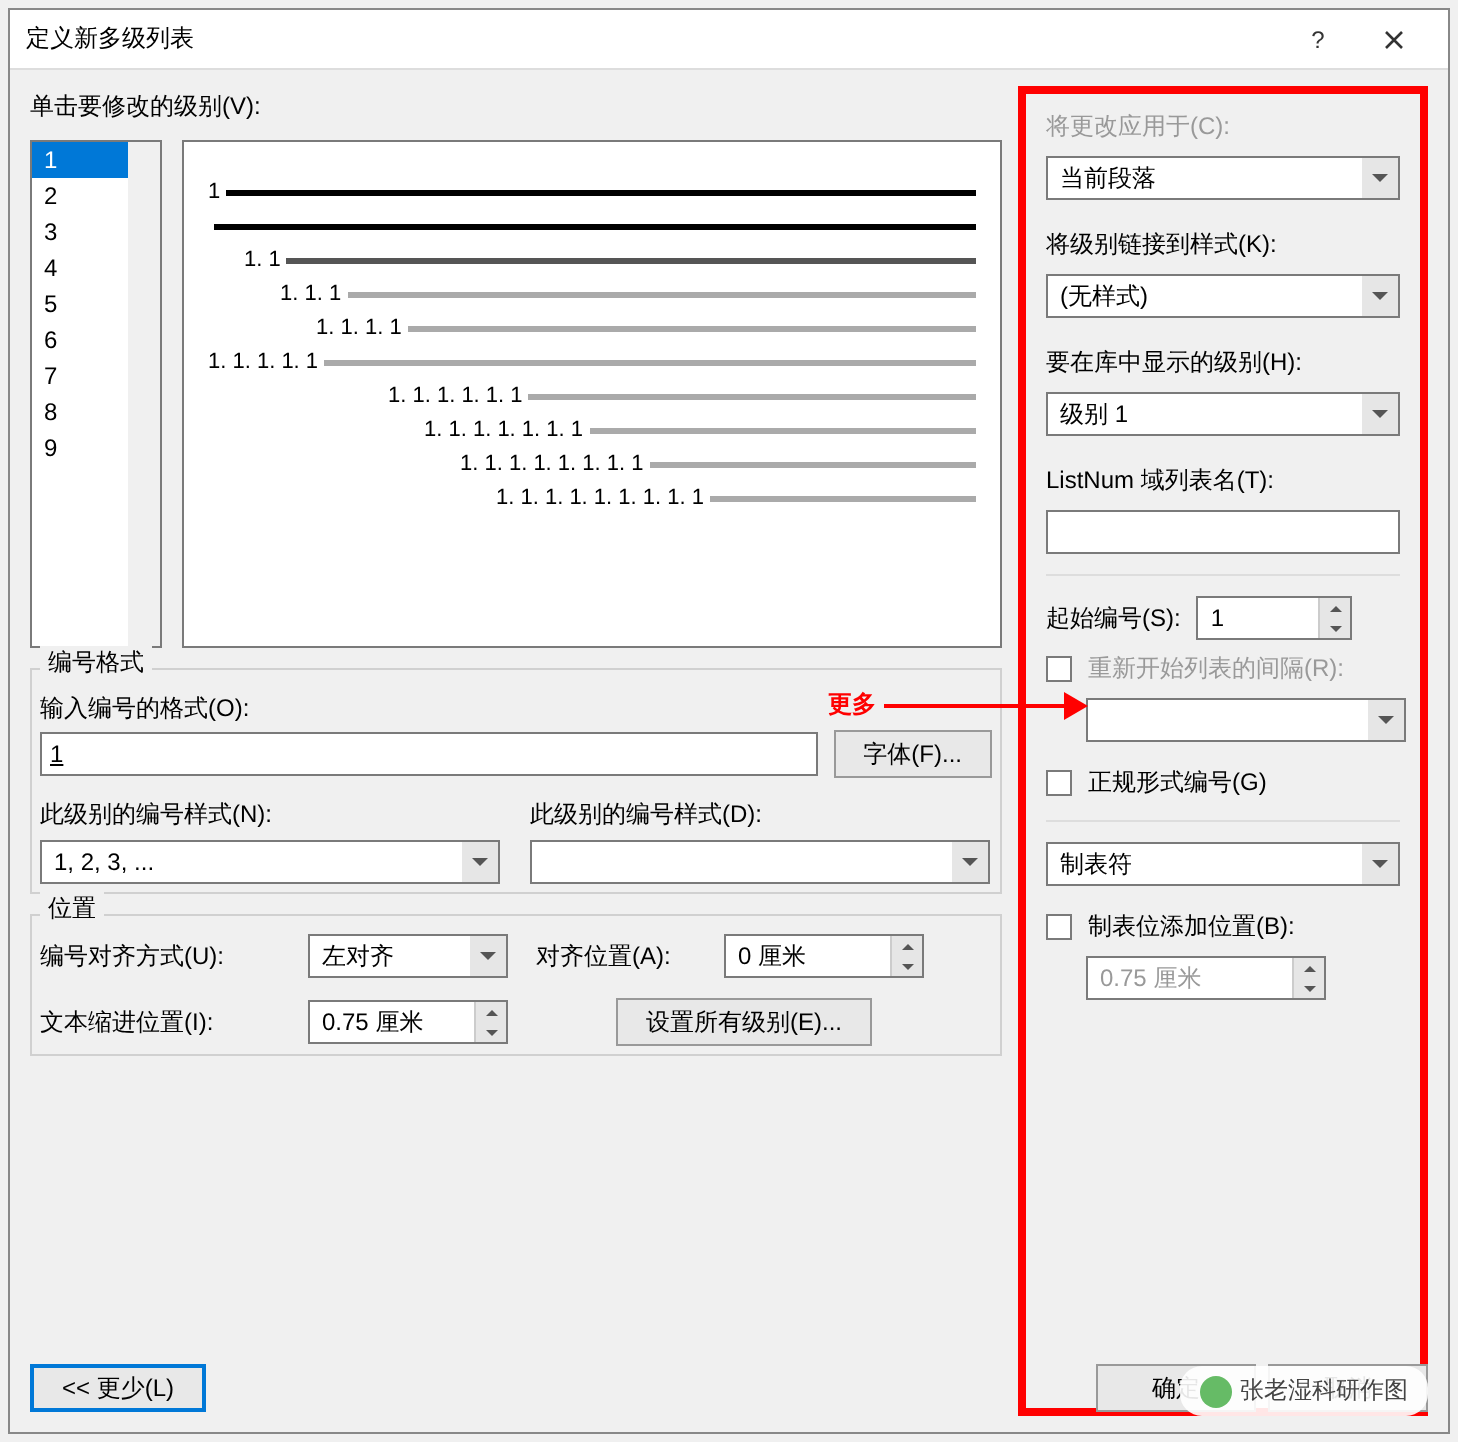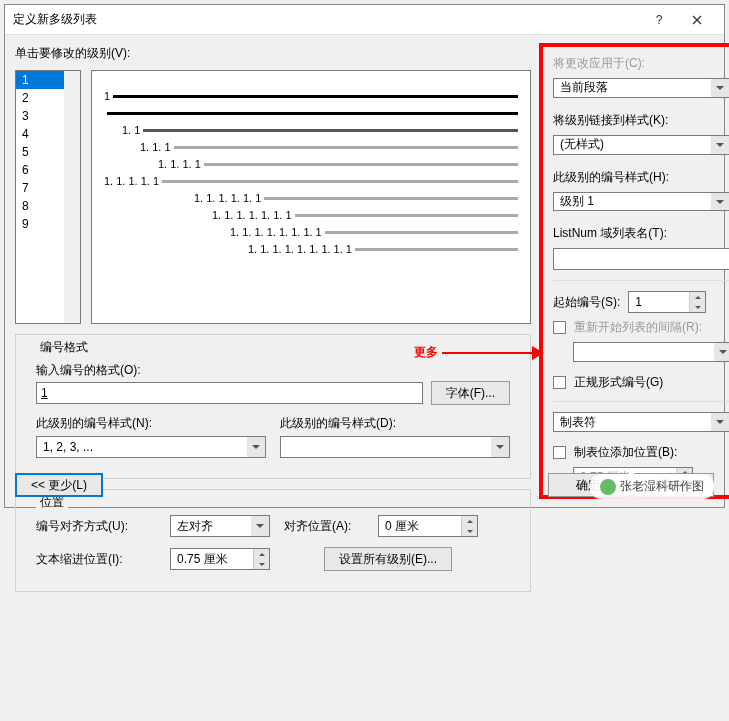--- a/index.html
+++ b/index.html
@@ -1,37 +1,37 @@
 <!DOCTYPE html>
 <html><head>
 <meta charset="utf-8">
 <style>
 * { box-sizing: border-box; font-family: "Microsoft YaHei", "SimSun", sans-serif; font-size: 12px; }
 body { margin: 0; background: #f0f0f0; width: 729px; height: 721px; position: relative; }
-.dialog { position: absolute; top: 4px; left: 4px; width: 721px; height: 504px; background: #f0f0f0; border: 1px solid #888; }
+.dialog { position: absolute; top: 4px; left: 4px; width: 721px; height: 713px; background: #f0f0f0; border: 1px solid #888; }
 .titlebar { height: 30px; background: #fff; border-bottom: 1px solid #ddd; display: flex; align-items: center; padding: 0 8px; }
 .titlebar-title { flex: 1; }
 .titlebar-btn { width: 38px; height: 30px; display: flex; align-items: center; justify-content: center; color: #333; }
 .body { display: flex; padding: 8px 10px 8px 10px; height: calc(100% - 30px); }
 .left-pane { flex: 1; display: flex; flex-direction: column; gap: 6px; padding-right: 8px; }
 .right-pane { width: 205px; border: 4px solid #ff0000; padding: 8px 10px; display: flex; flex-direction: column; gap: 6px; }
 .label-row { margin: 2px 0 2px 0; }
 .listbox { width: 66px; height: 254px; border: 1px solid #7a7a7a; background: #fff; overflow: hidden; }
 .listbox-inner { height: 100%; overflow: hidden; border-right: 16px solid #f0f0f0; position: relative; }
 .listbox-scrollbar { position: absolute; right: -16px; top: 0; width: 16px; height: 100%; background: #f0f0f0; }
 .sb-btn { width: 16px; height: 16px; background: #e0e0e0; border: 1px solid #bbb; display: flex; align-items: center; justify-content: center; font-size: 8px; color: #666; }
 .sb-thumb { position: absolute; top: 16px; bottom: 16px; left: 0; right: 0; background: #cdcdcd; }
 .listbox-item { padding: 2px 6px; }
 .listbox-item.selected { background: #0078d7; color: #fff; }
 .top-row { display: flex; gap: 10px; }
 .preview { flex: 1; height: 254px; border: 1px solid #7a7a7a; background: #fff; padding: 14px 12px 8px 12px; position: relative; overflow: hidden; }
 .pv-row { display: flex; align-items: center; margin: 5px 0; }
 .pv-num { font-size: 11px; white-space: pre; color: #000; }
 .pv-bar { height: 3px; flex: 1; }
-.fieldset { border: 1px solid #d0d0d0; padding: 20px; margin-top: 4px; }
+.fieldset { border: 1px solid #d0d0d0; padding: 4px; margin-top: 4px; }
 .fieldset-legend { font-size: 12px; padding: 0 4px; background: #f0f0f0; position: relative; top: -16px; display: inline-block; }
 .fieldset-content { margin-top: -12px; }
 .textinput { border: 1px solid #7a7a7a; background: #fff; padding: 3px 4px; height: 22px; }
 .textinput.half { flex: 1; }
 .btn { border: 1px solid #999; background: #e8e8e8; padding: 4px 14px; height: 24px; display: inline-flex; align-items: center; justify-content: center; }
 .select { position: relative; border: 1px solid #7a7a7a; background: #fff; height: 22px; display: flex; align-items: center; }
 .select-text { flex: 1; padding: 0 6px; }
 .select-btn { width: 18px; height: 100%; background: #e6e6e6; display: flex; align-items: center; justify-content: center; }
 .select-btn::after { content: ""; border-left: 4px solid transparent; border-right: 4px solid transparent; border-top: 4px solid #555; }
 .spinner { display: flex; border: 1px solid #7a7a7a; background: #fff; height: 22px; width: 78px; }
@@ -205,21 +205,21 @@
         <span class="select-text">当前段落</span>
         <span class="select-btn"></span>
       </div>
 
       <span style="margin-top:8px">将级别链接到样式(K):</span>
       <div class="select">
         <span class="select-text">(无样式)</span>
         <span class="select-btn"></span>
       </div>
 
-      <span style="margin-top:8px">此级别的编号样式(H):</span>
+      <span style="margin-top:8px">要在库中显示的级别(H):</span>
       <div class="select">
         <span class="select-text">级别 1</span>
         <span class="select-btn"></span>
       </div>
 
       <span style="margin-top:8px">ListNum 域列表名(T):</span>
       <input class="textinput" value="" style="">
 
       <div class="hr"></div>
 

